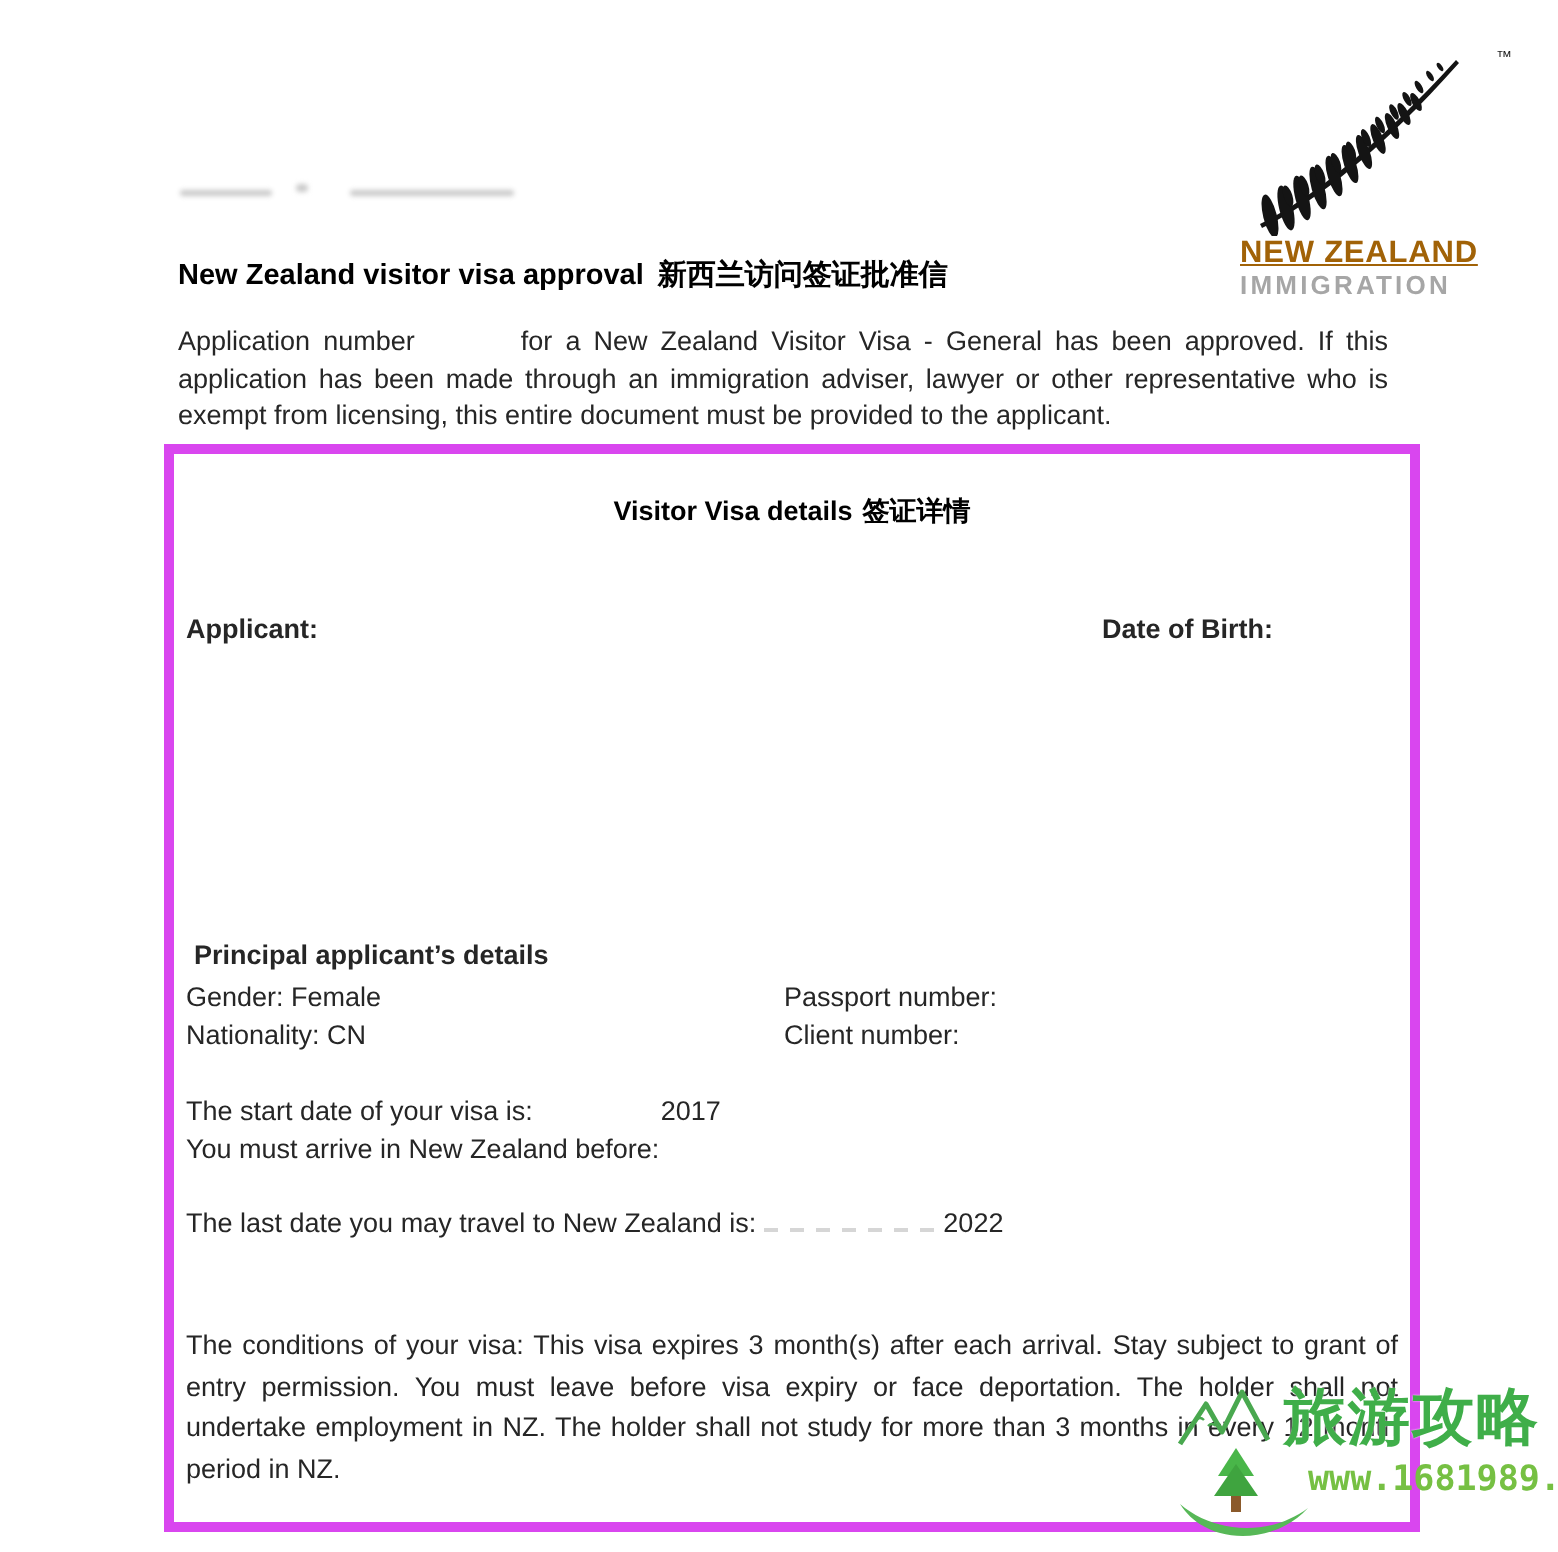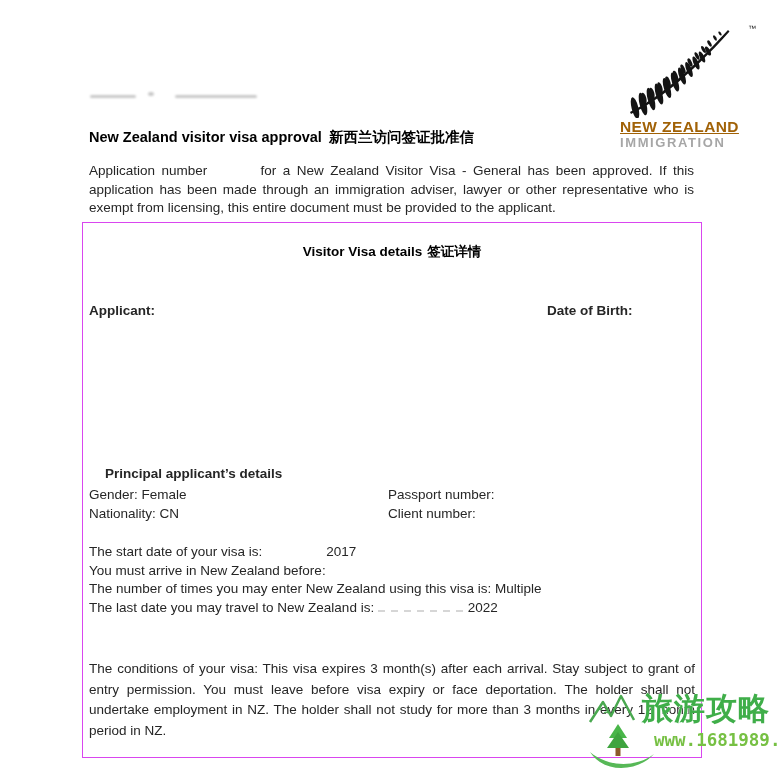--- a/index.html
+++ b/index.html
@@ -15,21 +15,21 @@
   .brand1{position:absolute;left:8px;top:96px;font-weight:bold;color:#a16207;font-size:15.5px;letter-spacing:.4px;white-space:nowrap;text-decoration:underline;}
   .brand2{position:absolute;left:8px;top:113px;font-weight:bold;color:#a6a6a6;font-size:13px;letter-spacing:1.6px;white-space:nowrap;}
   .tmmark{position:absolute;left:136px;top:2px;font-size:8px;color:#1a1a1a;}
   
   #doc-title{position:absolute;left:89px;top:128px;font-size:14.5px;font-weight:bold;color:#000;white-space:nowrap;}
   #doc-title .zh{font-weight:bold;margin-left:7px;font-family:"Liberation Serif","DejaVu Serif",serif;}
   
   #intro{position:absolute;left:89px;top:162px;width:605px;font-size:13.5px;line-height:18.6px;text-align:justify;color:#262626;}
   .gap-redacted{display:inline-block;width:40px;}
   
-  #visa-box{position:absolute;left:82px;top:222px;width:618px;height:534px;border:1px solid #d946ef;background:#fff;}
+  #visa-box{position:absolute;left:82px;top:222px;width:618px;height:534px;border:5px solid #d946ef;background:#fff;}
   #visa-box .abs{position:absolute;font-size:13.5px;color:#262626;white-space:nowrap;}
   .box-title{position:absolute;left:0;top:20px;width:100%;text-align:center;font-size:13.5px;font-weight:bold;color:#000;}
   .box-title .zh{font-family:"Liberation Serif","DejaVu Serif",serif;margin-left:5px;}
   .bold{font-weight:bold;color:#1a1a1a;}
   .dash-redacted{display:inline-block;width:86px;height:10px;vertical-align:baseline;
     background:repeating-linear-gradient(90deg,#d6d6d6 0 7px,transparent 7px 13px) 0 100%/100% 2px no-repeat;}
   .spacer64{display:inline-block;width:64px;}
   #conditions{position:absolute;left:6px;top:436px;width:606px;font-size:13.5px;line-height:20.6px;text-align:justify;color:#262626;}
   
   #watermark{position:absolute;left:588px;top:684px;width:191px;height:92px;z-index:6;}
@@ -95,32 +95,31 @@
   </div>
 
   <div id="visa-box">
     <div class="box-title">
       <span>Visitor Visa details</span><span class="zh">签证详情</span>
     </div>
 
     <div class="abs bold" style="left:6px;top:80px;">Applicant:</div>
     <div class="abs bold" style="left:464px;top:80px;">Date of Birth:</div>
 
-    <div class="abs bold" style="left:22px;top:243px;">Principal applicant’s details</div>
+    <div class="abs bold" style="left:10px;top:243px;">Principal applicant’s details</div>
 
     <div class="abs" style="left:6px;top:264px;text-align:right;">Gender: Female</div>
     <div class="abs" style="left:305px;top:264px;">Passport number:</div>
     <div class="abs" style="left:6px;top:283px;">Nationality: CN</div>
     <div class="abs" style="left:305px;top:283px;">Client number:</div>
 
     <div class="abs" style="left:6px;top:321px;">
       <span>The start date of your visa is:</span><span class="spacer64"></span><span>2017</span>
     </div>
     <div class="abs" style="left:6px;top:340px;">You must arrive in New Zealand before:</div>
-    <div class="abs" style="left:6px;top:358px;">The number of times you may enter New Zealand using this visa is: Multiple</div>
     <div class="abs" style="left:6px;top:377px;">
       <span>The last date you may travel to New Zealand is:</span>
       <span class="dash-redacted"></span>
       <span>2022</span>
     </div>
 
     <div id="conditions">The conditions of your visa: This visa expires 3 month(s) after each arrival.  Stay subject to grant of entry permission. You must leave before visa expiry or face deportation. The holder shall not undertake employment in NZ. The holder shall not study for more than 3 months in every 12 month period in NZ.</div>
   </div>
 
   <div id="watermark">

